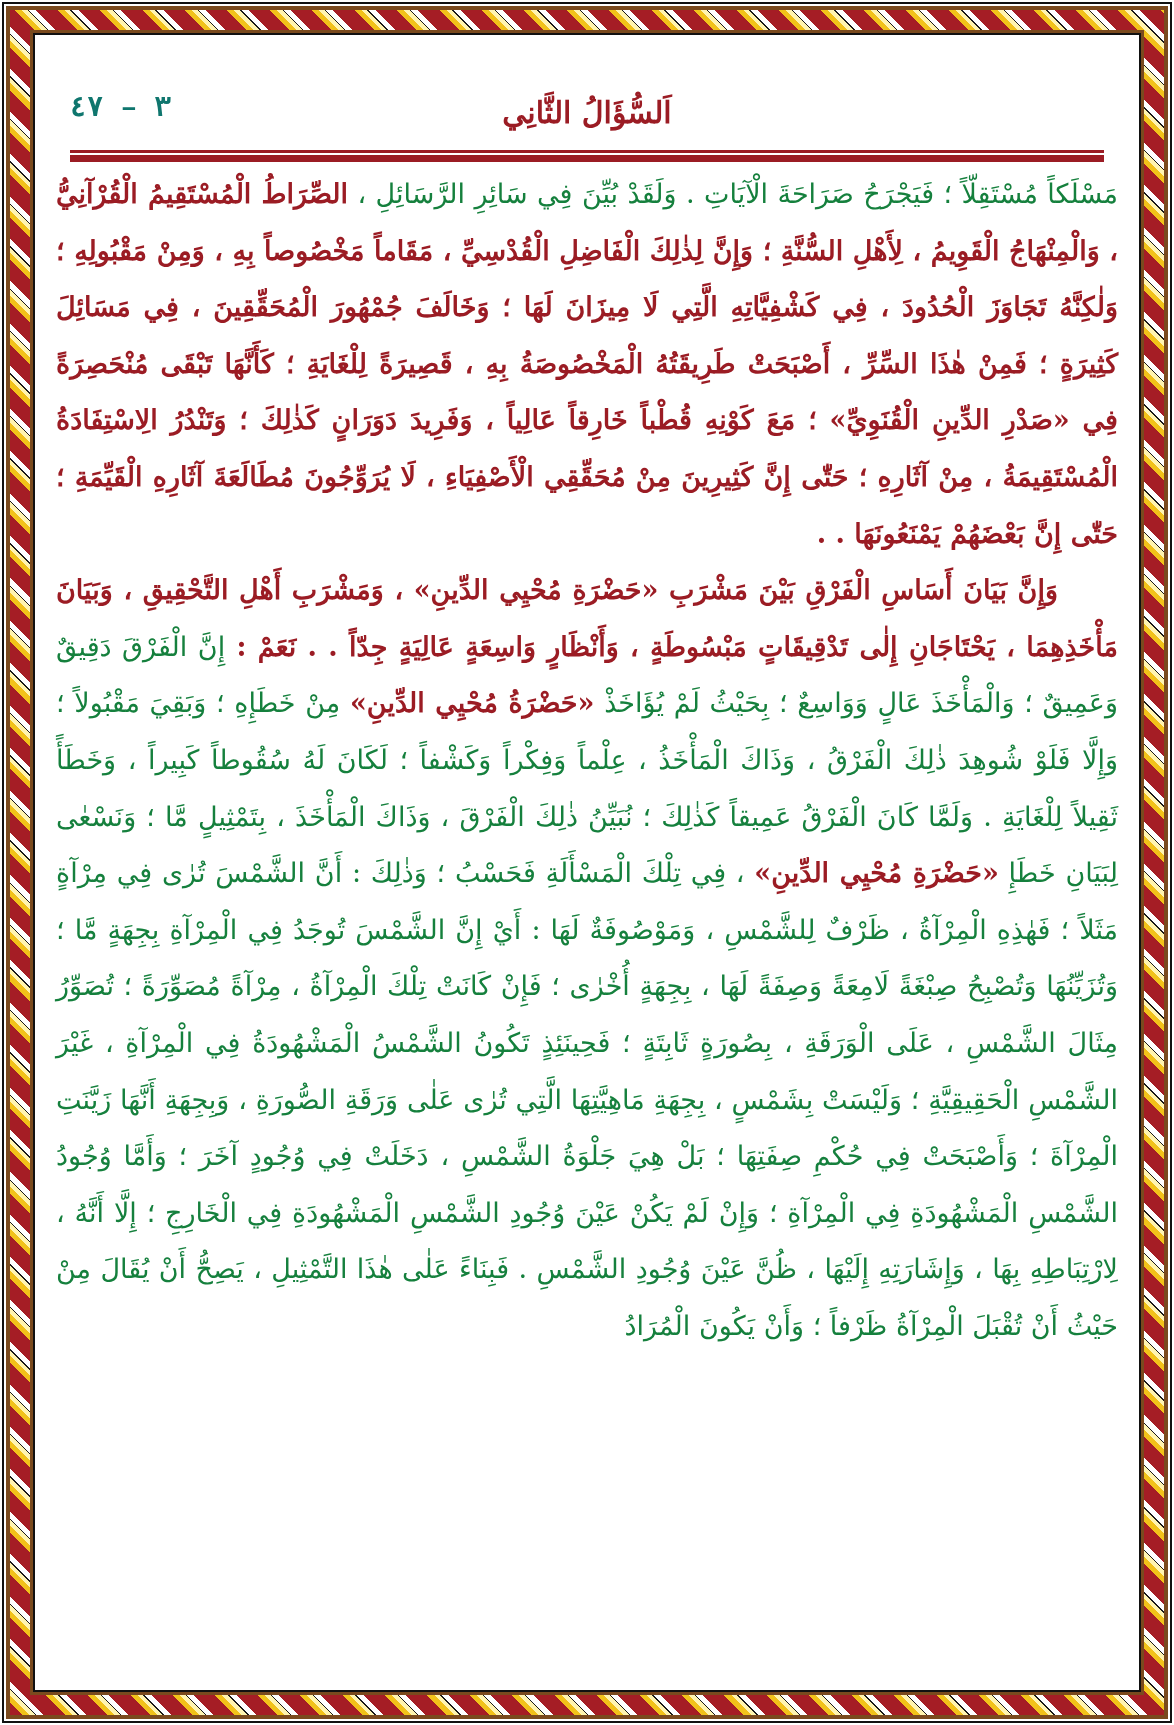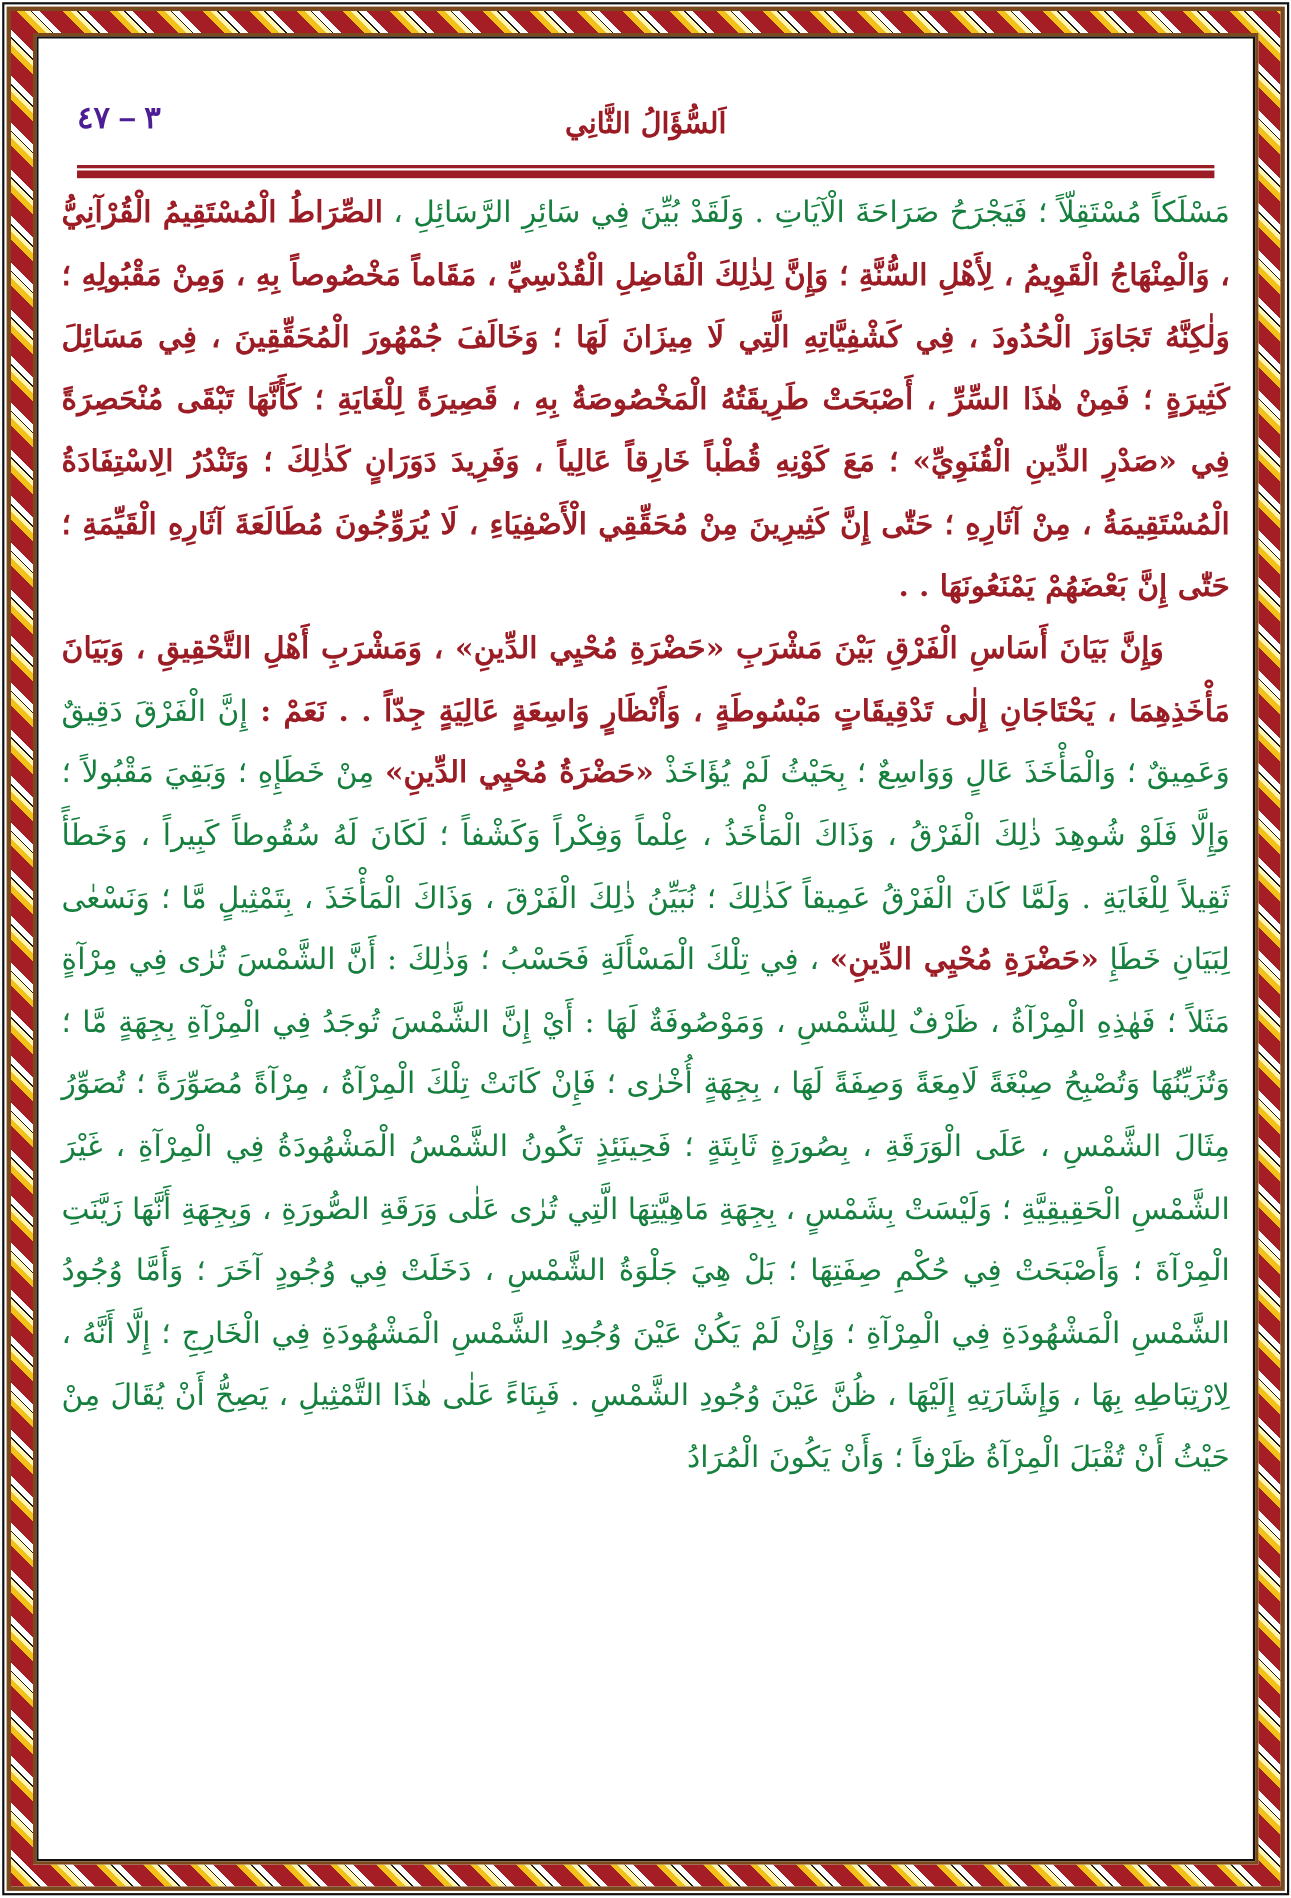--- a/index.html
+++ b/index.html
@@ -27,27 +27,27 @@
   
   .page {
     position: absolute; left: 38px; top: 38px; width: 1098px; height: 1648px;
     direction: rtl;
   }
   .header {
     position: absolute; left: 32px; right: 32px; top: 48px; height: 52px;
     display: flex; align-items: center; justify-content: center;
   }
   .chapter-title {
-    font-family: "DejaVu Serif", serif; font-size: 26px; font-weight: bold;
+    font-family: "DejaVu Serif", serif; font-size: 30px; font-weight: bold;
     color: #9b1c24;
   }
   .page-number {
     position: absolute; left: 0; top: 4px; direction: rtl;
-    font-family: Liberation Sans, sans-serif; font-size: 28px; font-weight: bold;
-    color: #4c1d95;
+    font-family: Liberation Mono, monospace; font-size: 28px; font-weight: bold;
+    color: #0f766e;
   }
   .rule {
     position: absolute; left: 32px; right: 32px; top: 112px; height: 12px;
   }
   .rule .thin { position: absolute; left: 0; right: 0; top: 0; height: 3px; background: #9b1c24; }
   .rule .thick { position: absolute; left: 0; right: 0; top: 5px; height: 7px; background: #9b1c24; }
 
   .body-text {
     position: absolute; left: 18px; right: 18px; top: 128px;
     font-family: "DejaVu Serif", serif; font-size: 27px; line-height: 56.6px;

